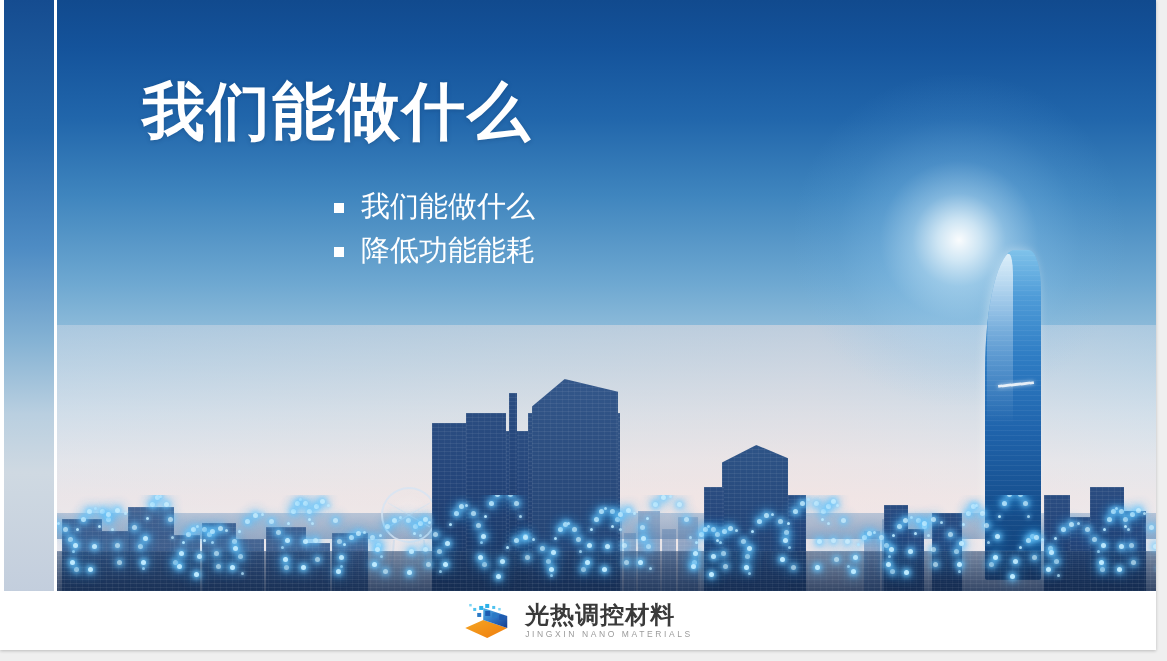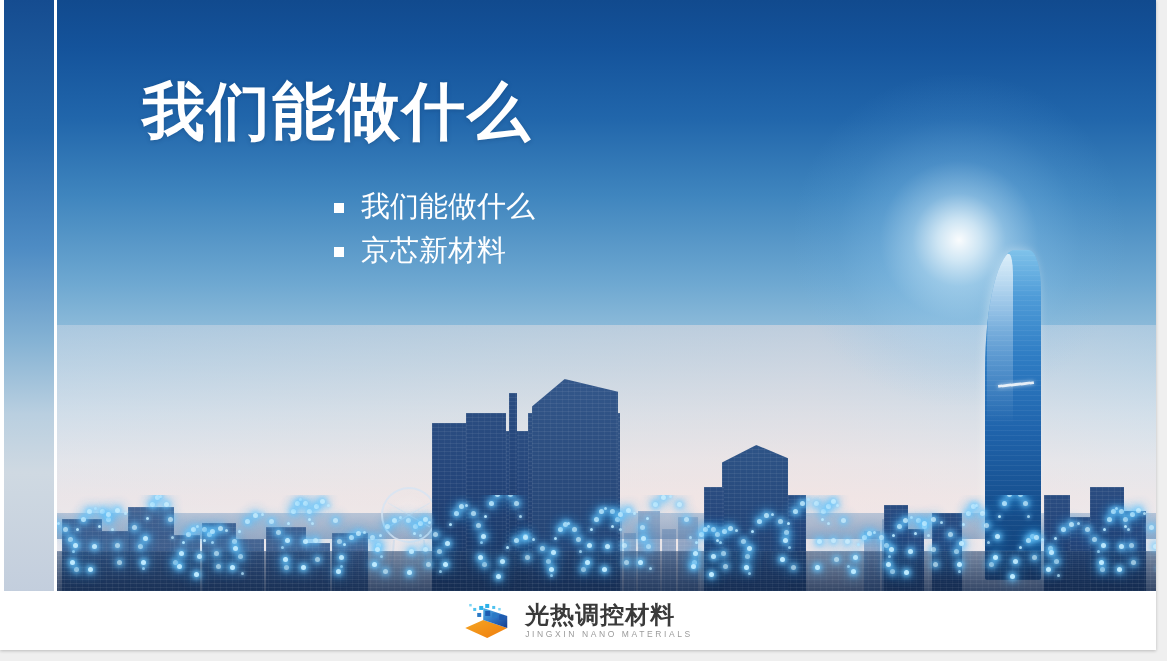--- a/index.html
+++ b/index.html
@@ -751,21 +751,21 @@
 
       <div class="headline">我们能做什么</div>
 
       <ul class="bullets">
         <li>
           <span class="bullet-mark"></span>
           <span>我们能做什么</span>
         </li>
         <li>
           <span class="bullet-mark"></span>
-          <span>京芯新材料</span>
+          <span>降低功能能耗</span>
         </li>
       </ul>
     </div>
 
     <div class="footer">
       <div class="logo">
 
         <div class="logo-mark">
           <svg width="52" height="38" viewBox="0 0 52 38">
             <defs>

